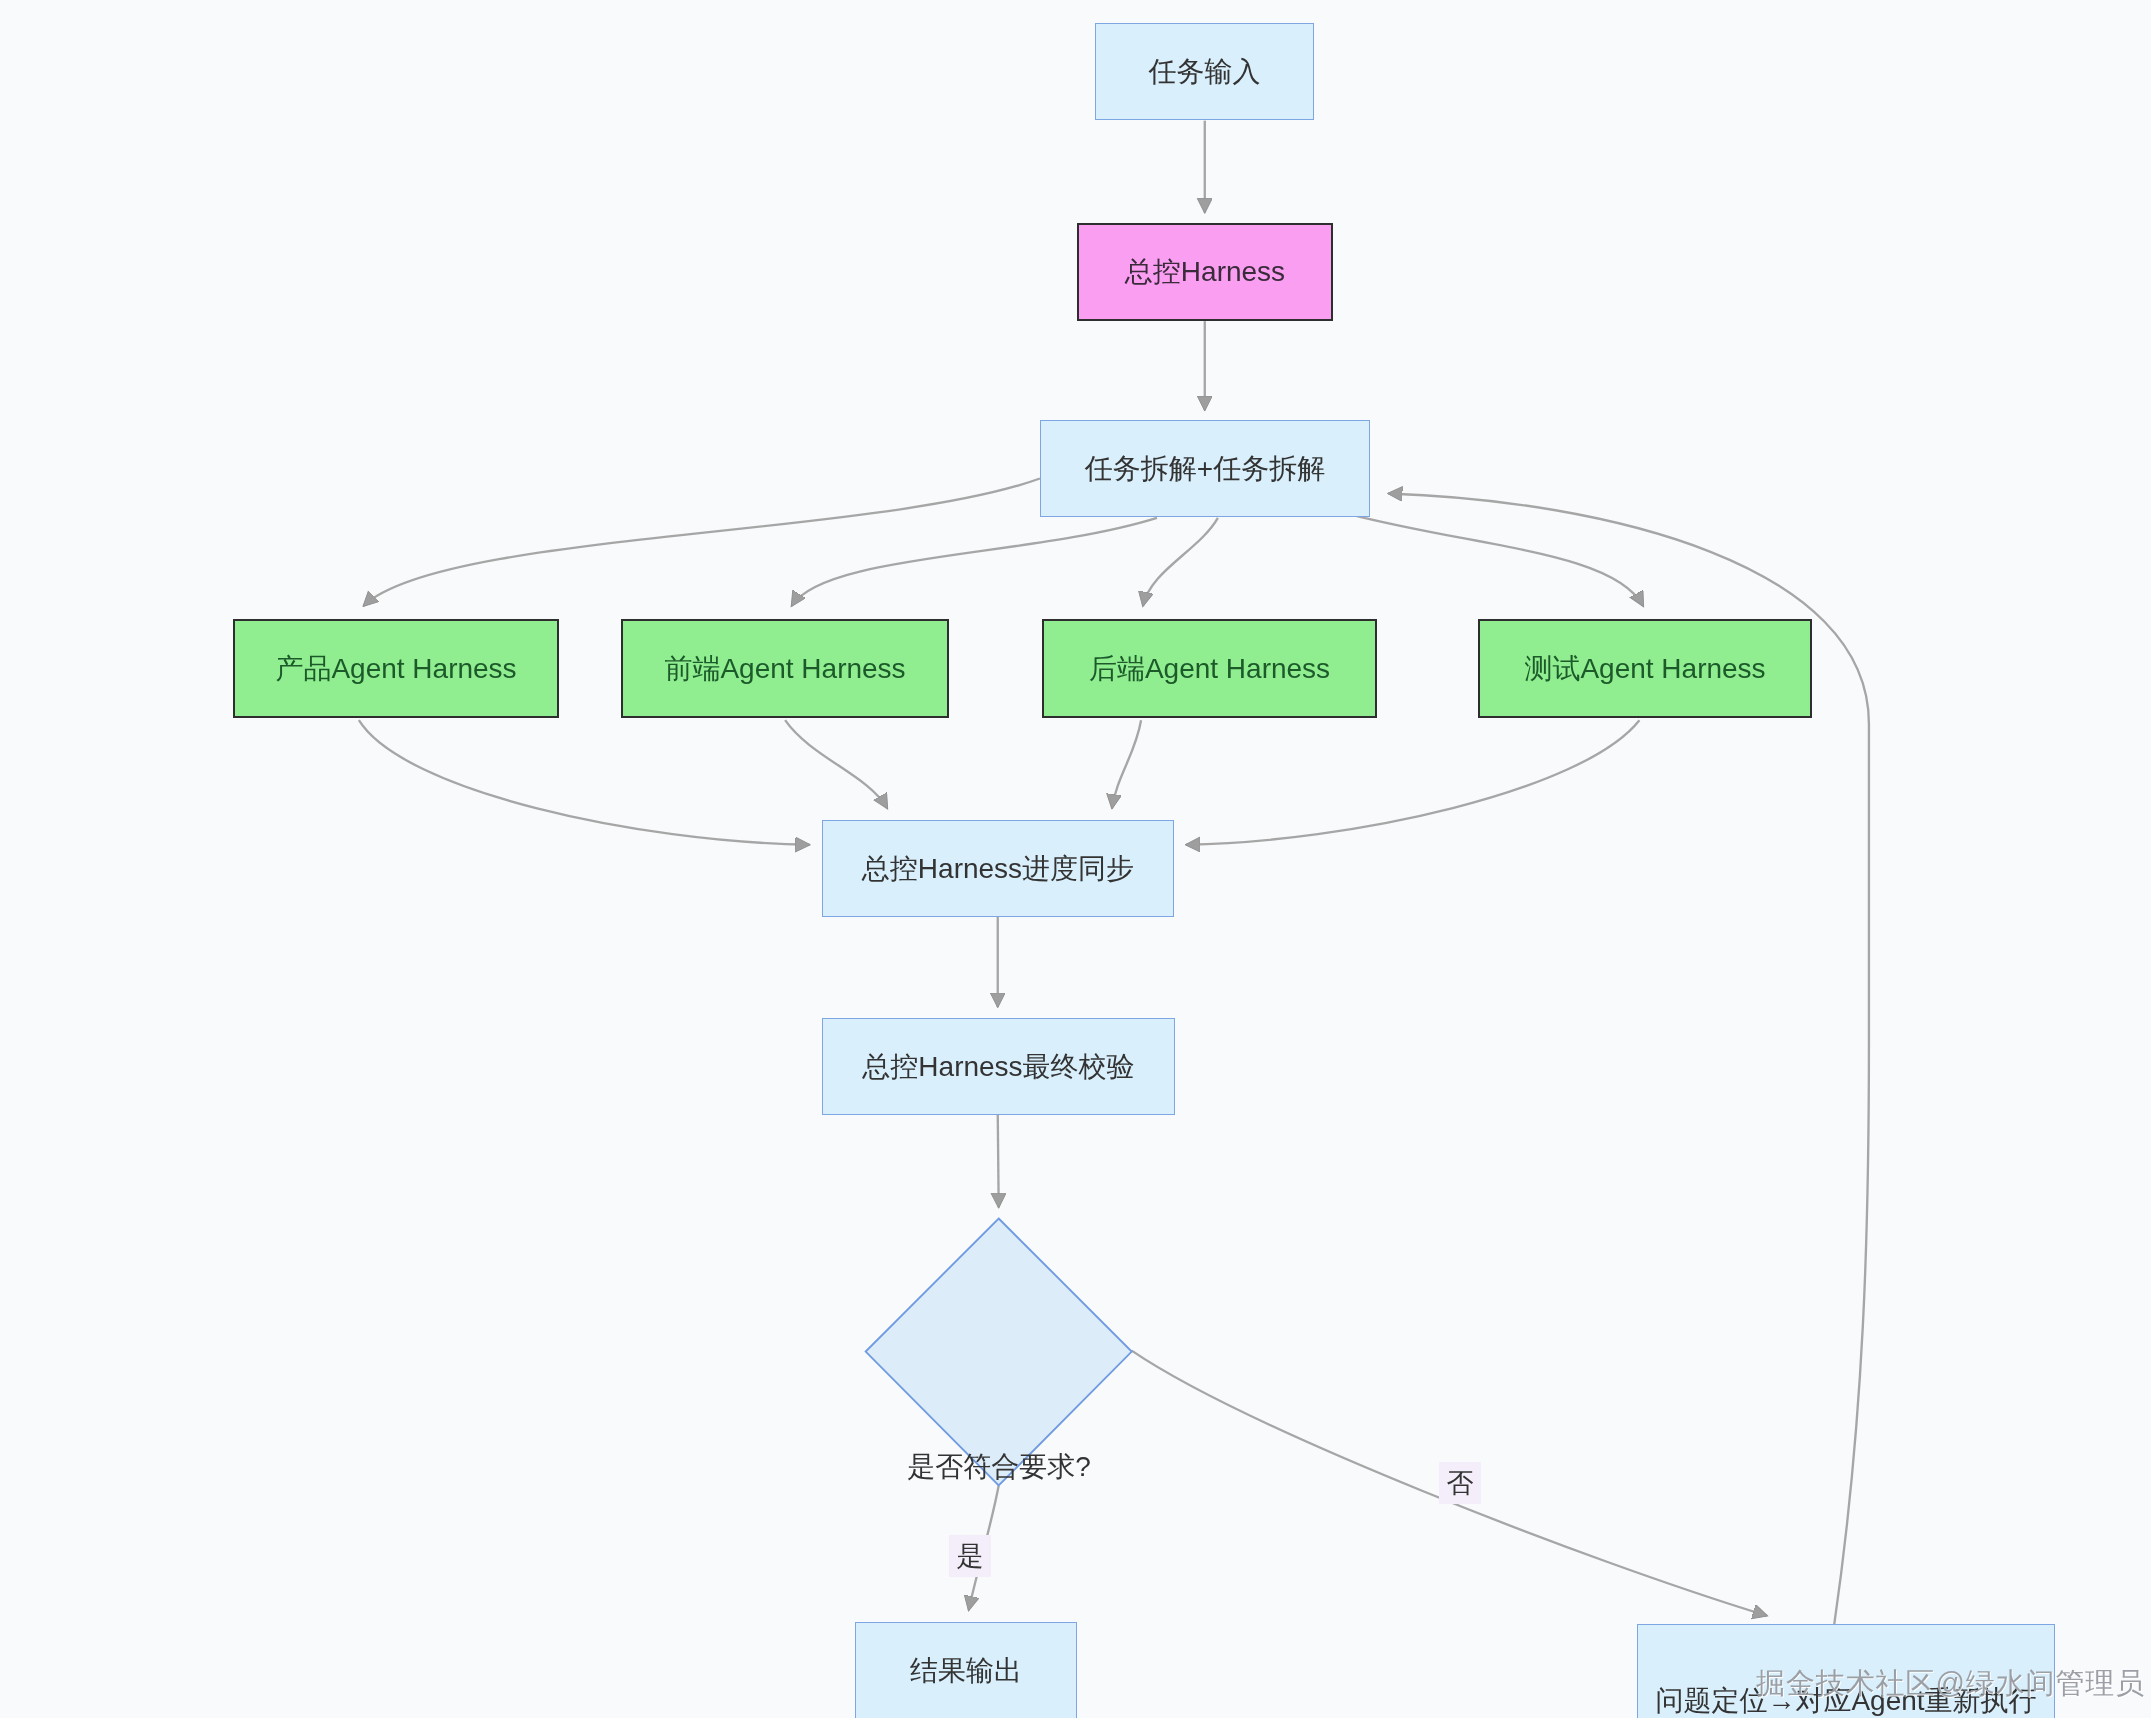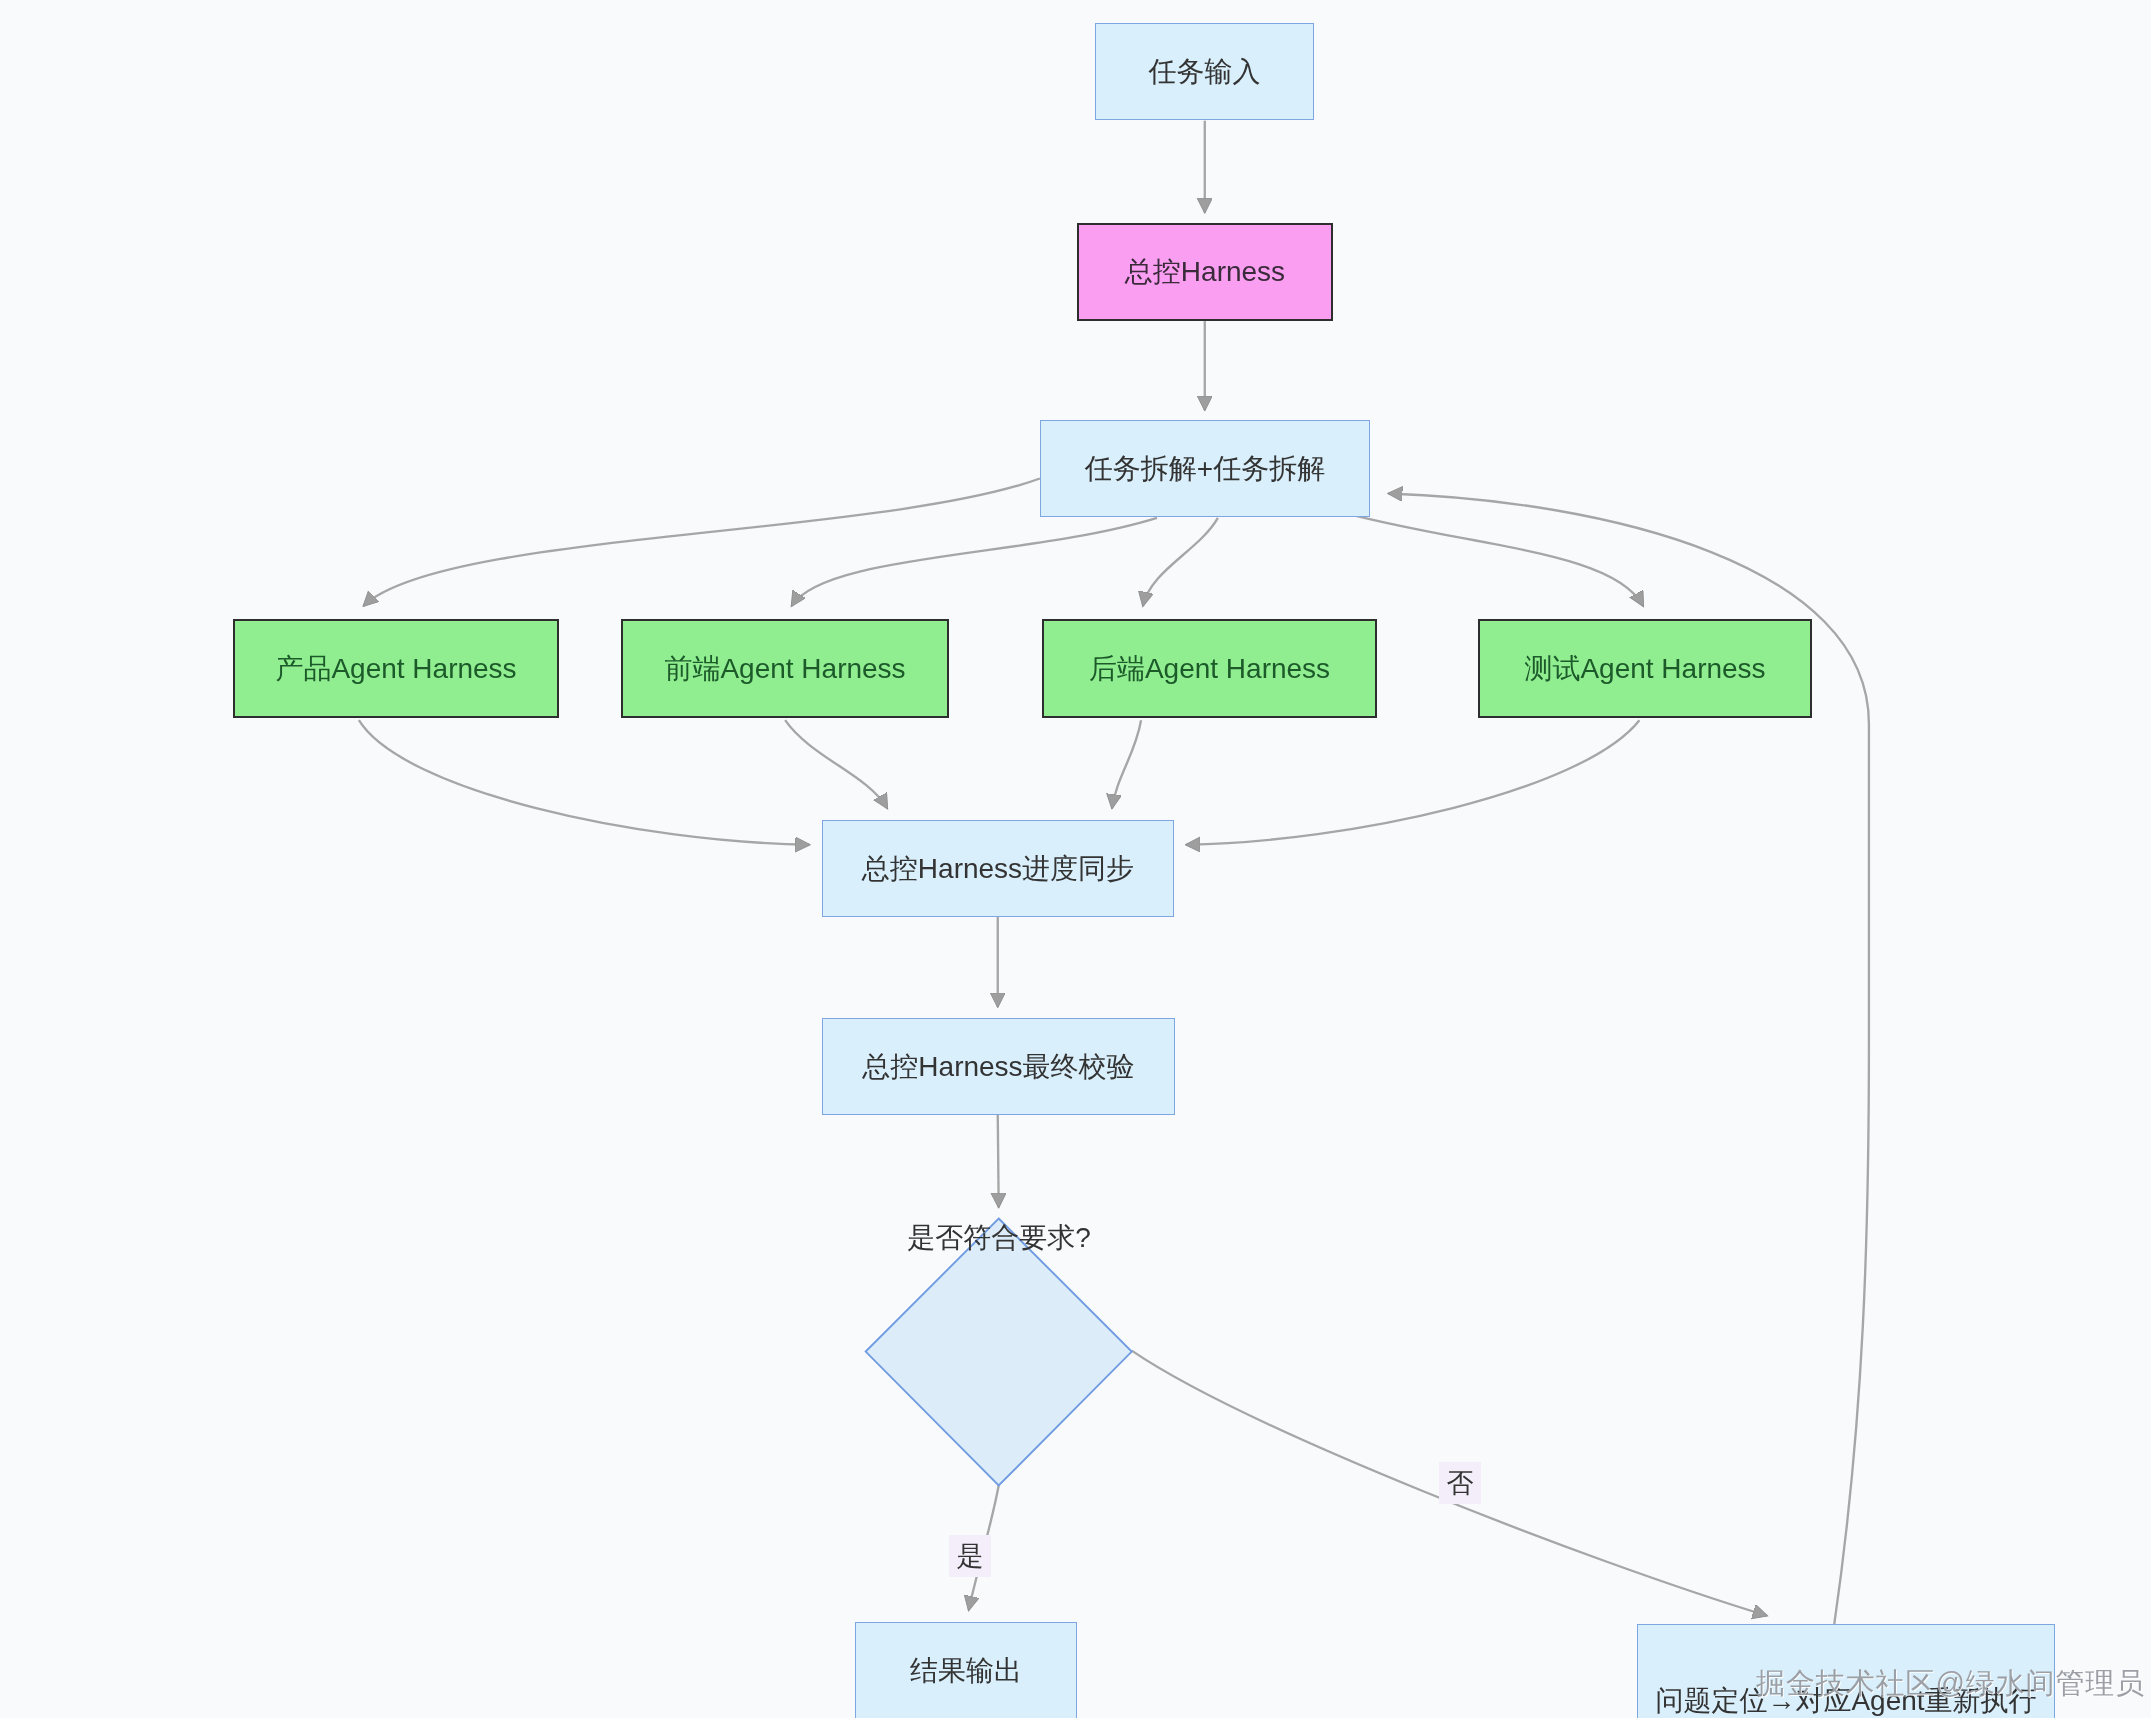--- a/index.html
+++ b/index.html
@@ -32,21 +32,21 @@
   }
   .node.pink{
     background:#fa9ef2;
     border:2.8px solid #2e2e2e;
     color:#3a2b3a;
   }
   .diamond-label{
     position:absolute;
     z-index:2;
     font-size:28px;color:#333333;
-    display:flex;align-items:flex-start;justify-content:center;
+    display:flex;align-items:flex-end;justify-content:center;
     white-space:nowrap;
   }
   .edge-label{
     position:absolute;
     z-index:3;
     background:#f3eef9;
     color:#333333;
     font-size:27px;
     padding:2.8px 7.5px;
     white-space:nowrap;

